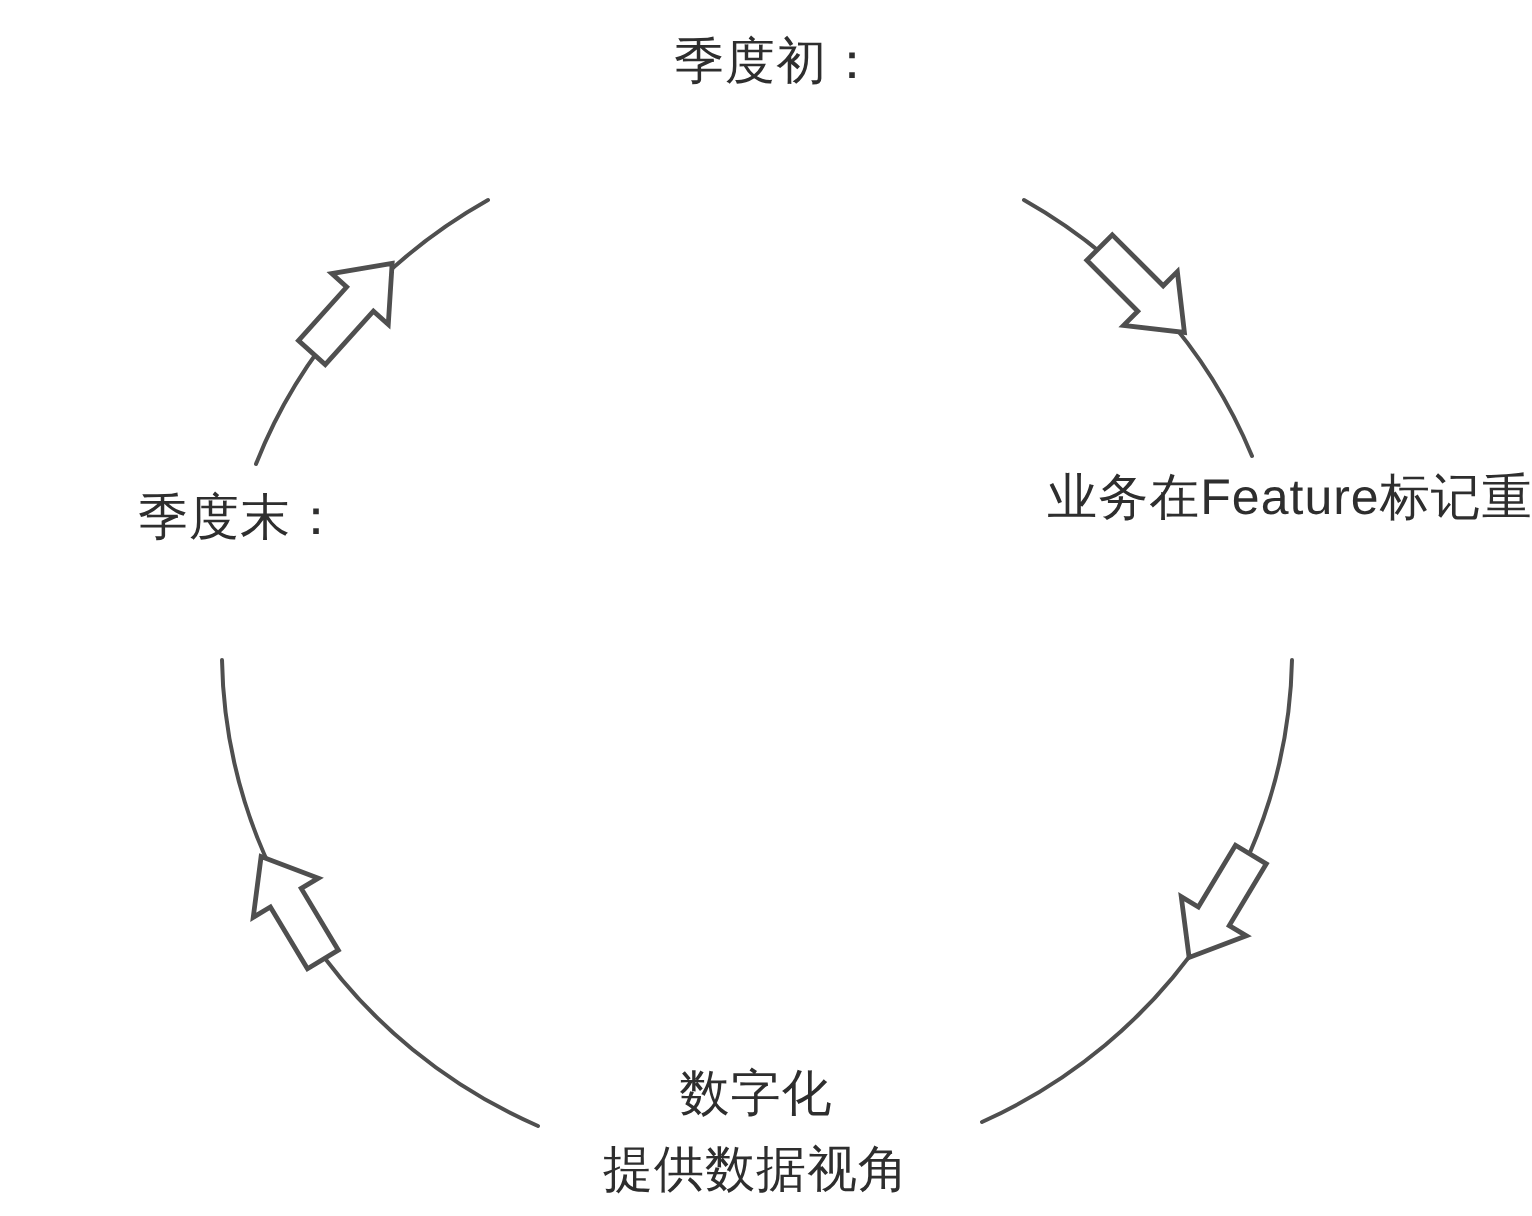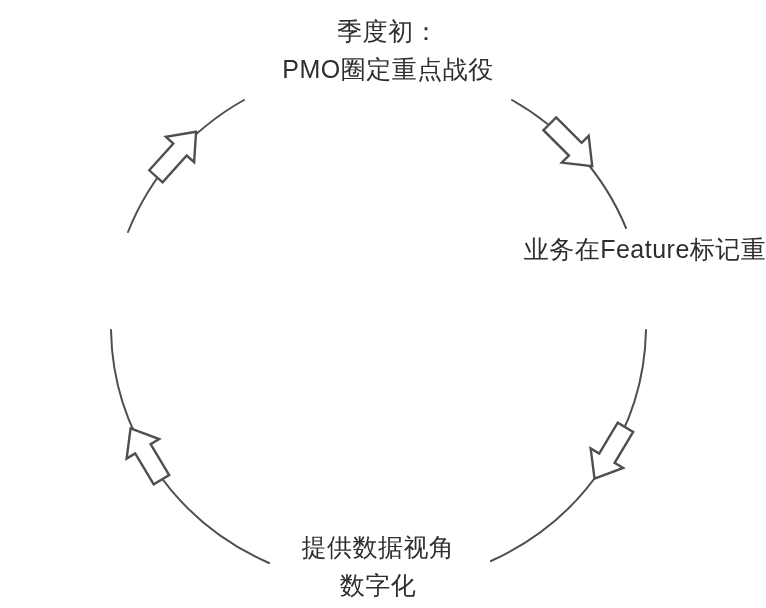--- a/index.html
+++ b/index.html
@@ -62,28 +62,28 @@
     <path class="arc" d="M 128 232 A 268 260 0 0 1 244 100"></path>
 
     <path class="arrow" transform="translate(176,154) rotate(-48)" d="M -30 -9 L 6 -9 L 6 -19 L 30 0 L 6 19 L 6 9 L -30 9 Z"></path>
     <path class="arrow" transform="translate(571,145) rotate(45)" d="M -30 -9 L 6 -9 L 6 -19 L 30 0 L 6 19 L 6 9 L -30 9 Z"></path>
     <path class="arrow" transform="translate(610,453) rotate(121)" d="M -30 -9 L 6 -9 L 6 -19 L 30 0 L 6 19 L 6 9 L -30 9 Z"></path>
     <path class="arrow" transform="translate(146,454) rotate(-121)" d="M -30 -9 L 6 -9 L 6 -19 L 30 0 L 6 19 L 6 9 L -30 9 Z"></path>
   </svg>
 
   <div class="node node-top">
     <div>季度初：</div>
-    <div>PMO圈定重点战役</div>
   </div>
 
   <div class="node node-right">
     <div>业务在Feature标记重</div>
   </div>
 
   <div class="node node-bottom">
+    <div>数字化</div>
     <div>提供数据视角</div>
-    <div>数字化</div>
   </div>
 
   <div class="node node-left">
+    <div>季度末：</div>
   </div>
 
 </div>
 
 </body></html>

